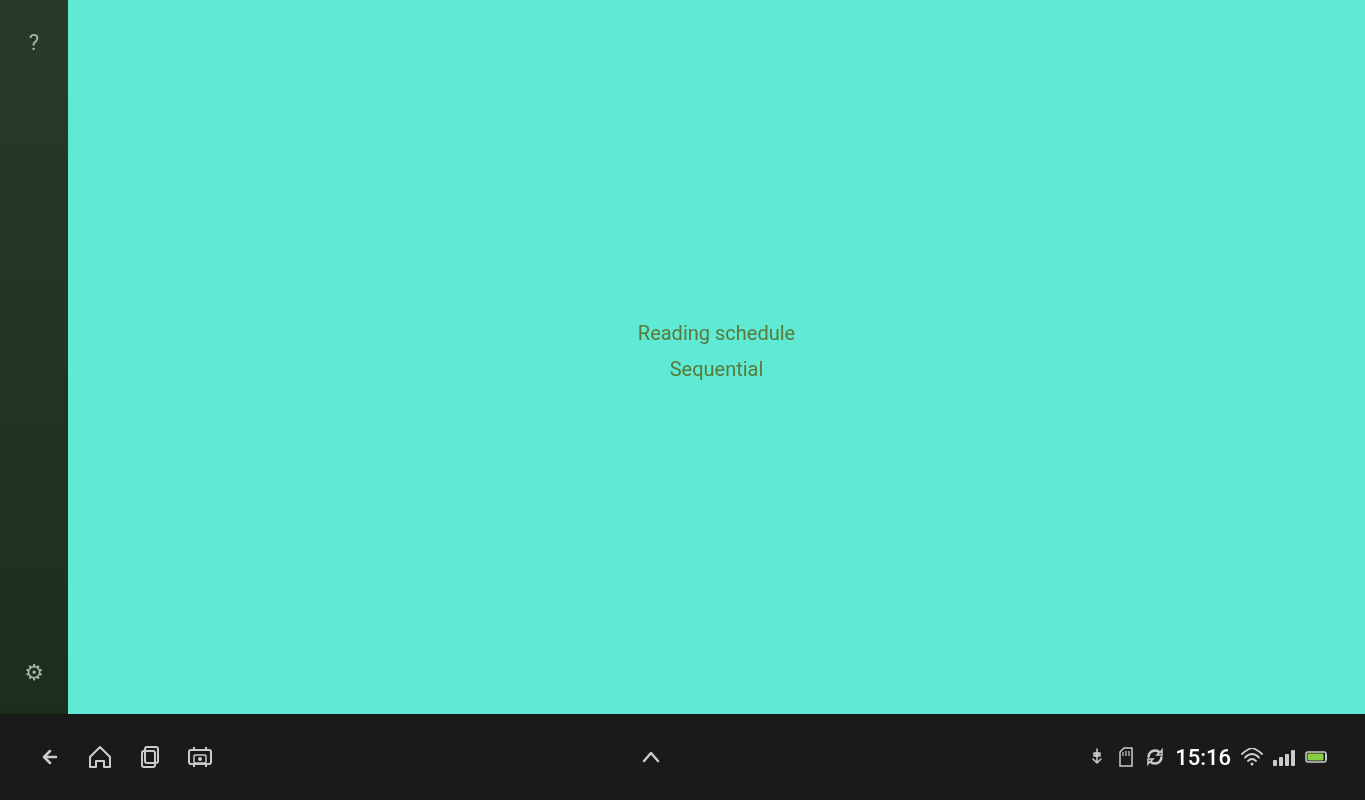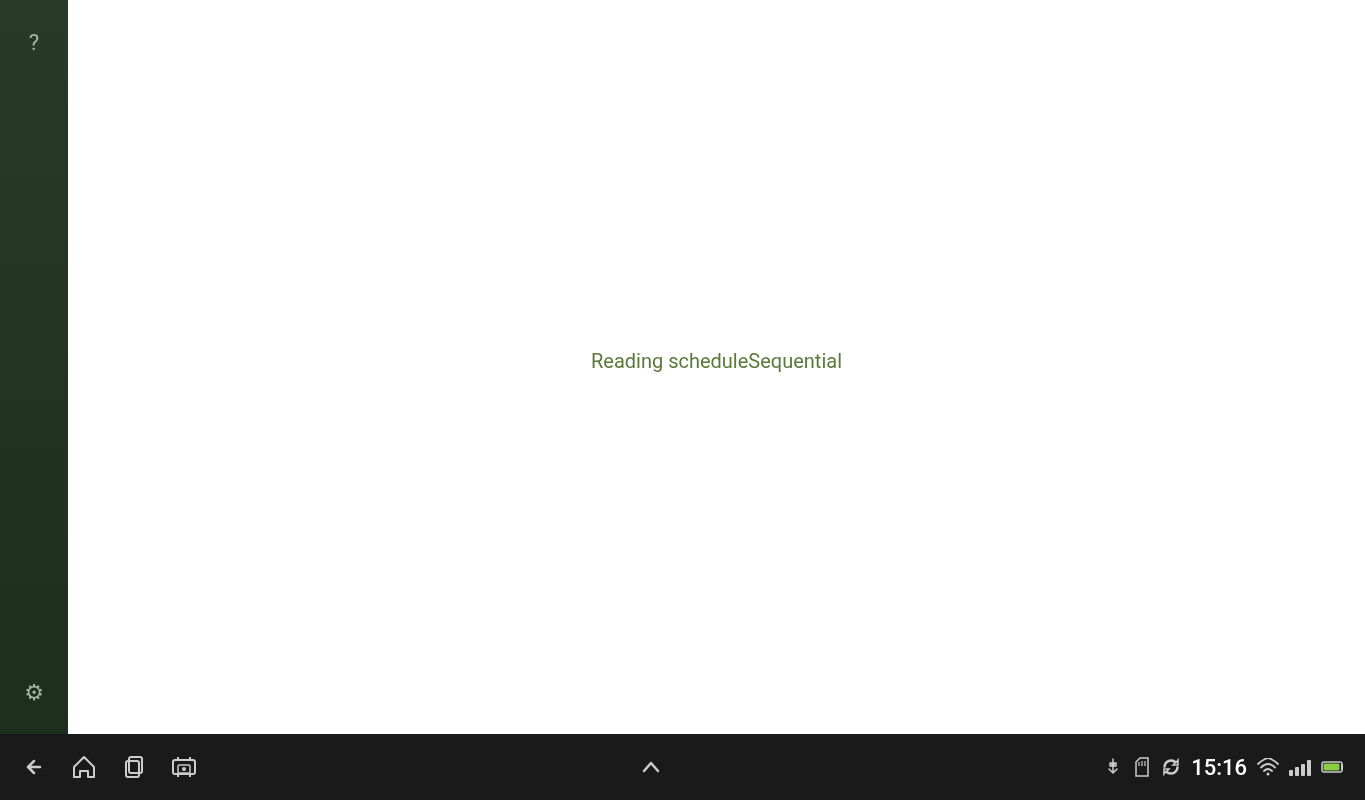--- a/index.html
+++ b/index.html
@@ -41,23 +41,23 @@
       justify-content: center;
       color: #a0b8a0;
       font-size: 22px;
       cursor: pointer;
       border-radius: 8px;
     }
 
     
     .main-content {
       flex: 1;
-      background: #ffffff;
-      display: flex;
-      flex-direction: row;
+      background: #5eead4;
+      display: flex;
+      flex-direction: column;
       align-items: center;
       justify-content: center;
       gap: 0;
     }
 
     .section-label {
       color: #5a7a3a;
       font-size: 20px;
       font-weight: 400;
       margin-bottom: 12px;
@@ -89,26 +89,26 @@
       font-size: 24px;
       font-weight: 700;
       cursor: pointer;
       text-align: center;
       box-shadow: 0 2px 6px rgba(0,0,0,0.15);
       margin-top: 4px;
     }
 
     
     .nav-bar {
-      height: 66px;
+      height: 86px;
       background: #1a1a1a;
       display: flex;
       align-items: center;
       justify-content: space-between;
-      padding: 0 20px;
+      padding: 0 36px;
       flex-shrink: 0;
     }
 
     .nav-left {
       display: flex;
       align-items: center;
       gap: 22px;
     }
 
     .nav-icon {

